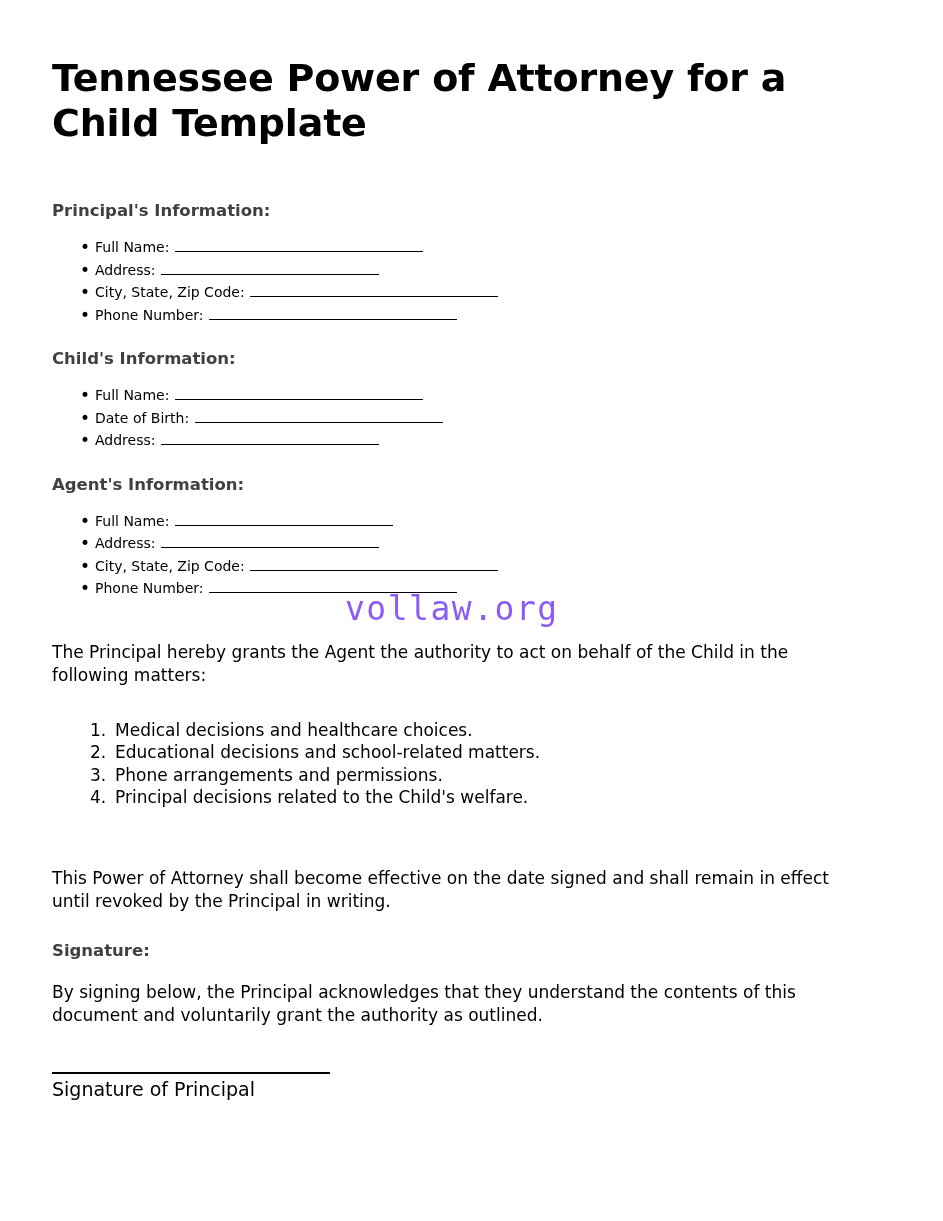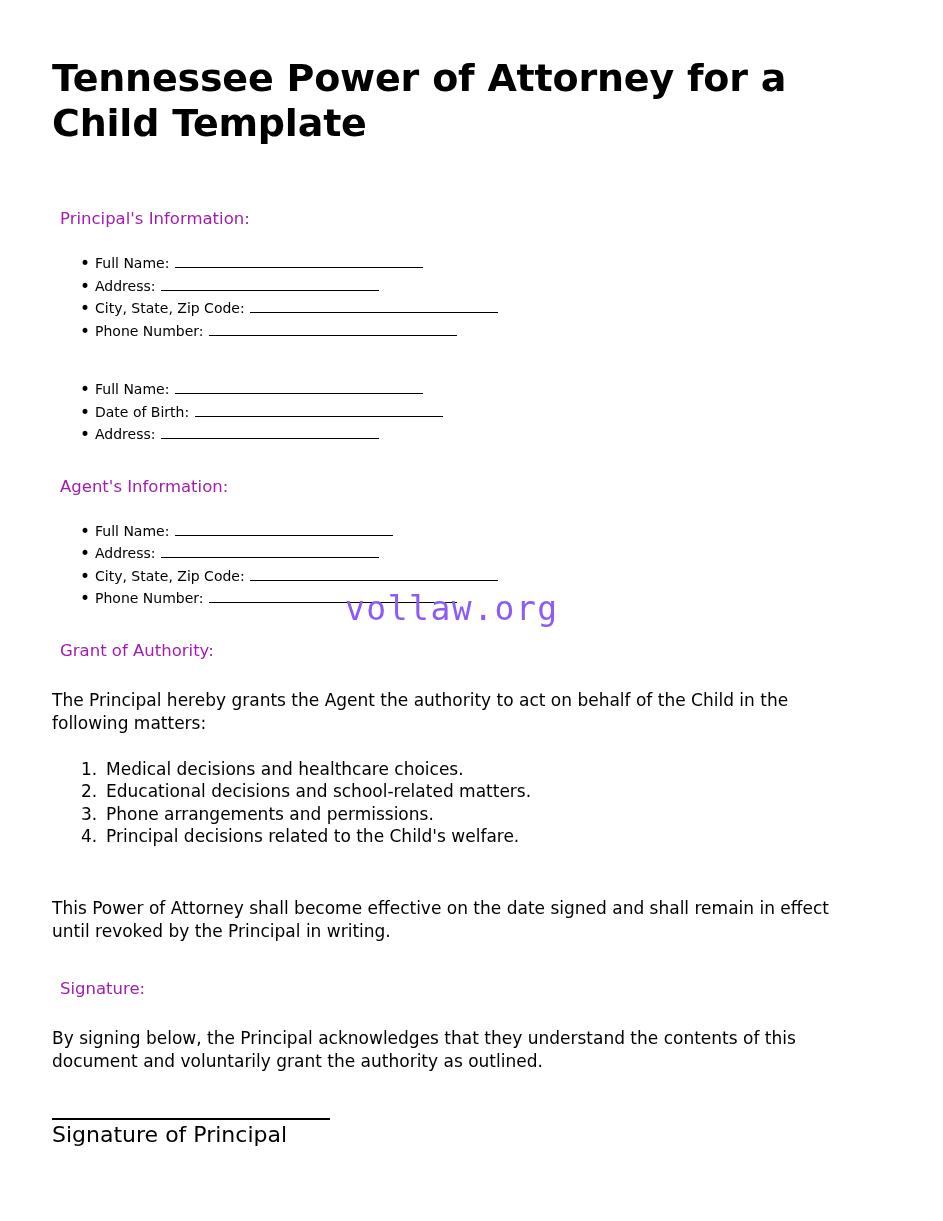--- a/index.html
+++ b/index.html
@@ -39,25 +39,25 @@
 
   .para {
     font-size: 17px;
     line-height: 23.5px;
     margin: 0 0 0 0;
     max-width: 802px;
     color: #000;
   }
 
   .section-heading {
-    font-weight: normal;
+    font-weight: bold;
     font-size: 16.5px;
     line-height: 22px;
-    margin: 8px;
-    color: #a21caf;
+    margin: 0;
+    color: #404040;
   }
 
   
   .gap-intro-to-h1 { height: 28px; }
   .gap-h-to-list   { height: 14px; }
   .gap-list-to-h   { height: 22px; }
   .gap-h-to-para   { height: 19px; }
   .gap-para-to-h   { height: 26px; }
   .gap-para-to-ol  { height: 16px; }
   .gap-ol-to-h     { height: 24px; }
@@ -78,21 +78,21 @@
     content: "\2022";
     position: absolute;
     left: 28px;
     top: 0;
     font-size: 17px;
     line-height: 22.5px;
   }
 
   ol.auth-list {
     list-style: none;
-    margin: 6px;
+    margin: 15px;
     padding: 0;
     counter-reset: authitem;
   }
   ol.auth-list > li {
     font-size: 17px;
     line-height: 22.5px;
     position: relative;
     padding-left: 48px;
     counter-increment: authitem;
   }
@@ -114,21 +114,21 @@
     margin-left: 1px;
   }
 
   .sig-block { margin-top: 44px; }
   .sig-rule {
     width: 278px;
     height: 0;
     border-bottom: 2px solid #000;
   }
   .sig-caption {
-    font-size: 22px;
+    font-size: 19px;
     line-height: 24px;
     margin-top: 3px;
   }
 
   .watermark {
     position: absolute;
     left: 345px;
     top: 592px;
     font-family: "DejaVu Sans Mono", monospace;
     font-size: 33px;
@@ -154,41 +154,41 @@
   <div class="gap-h-to-list"></div>
   <ul class="field-list">
     <li><span>Full Name:</span> <span class="blank" style="width: 248px;"></span></li>
     <li><span>Address:</span> <span class="blank" style="width: 218px;"></span></li>
     <li><span>City, State, Zip Code:</span> <span class="blank" style="width: 248px;"></span></li>
     <li><span>Phone Number:</span> <span class="blank" style="width: 248px;"></span></li>
   </ul>
 
   <div class="gap-list-to-h"></div>
 
+  <h2 class="section-heading">Child's Information:</h2>
   <div class="gap-h-to-list"></div>
   <ul class="field-list">
     <li><span>Full Name:</span> <span class="blank" style="width: 248px;"></span></li>
     <li><span>Date of Birth:</span> <span class="blank" style="width: 248px;"></span></li>
     <li><span>Address:</span> <span class="blank" style="width: 218px;"></span></li>
   </ul>
 
   <div class="gap-list-to-h"></div>
 
   <h2 class="section-heading">Agent's Information:</h2>
   <div class="gap-h-to-list"></div>
   <ul class="field-list">
     <li><span>Full Name:</span> <span class="blank" style="width: 218px;"></span></li>
     <li><span>Address:</span> <span class="blank" style="width: 218px;"></span></li>
     <li><span>City, State, Zip Code:</span> <span class="blank" style="width: 248px;"></span></li>
     <li><span>Phone Number:</span> <span class="blank" style="width: 248px;"></span></li>
   </ul>
 
   <div class="gap-list-to-h"></div>
 
-  <h2 class="section-heading">Grant of Authority:</h2>
   <div class="gap-h-to-para"></div>
   <p class="para">The Principal hereby grants the Agent the authority to act on behalf of the Child in the following matters:</p>
   <div class="gap-para-to-ol"></div>
   <ol class="auth-list">
     <li>Medical decisions and healthcare choices.</li>
     <li>Educational decisions and school-related matters.</li>
     <li>Phone arrangements and permissions.</li>
     <li>Principal decisions related to the Child's welfare.</li>
   </ol>
 

